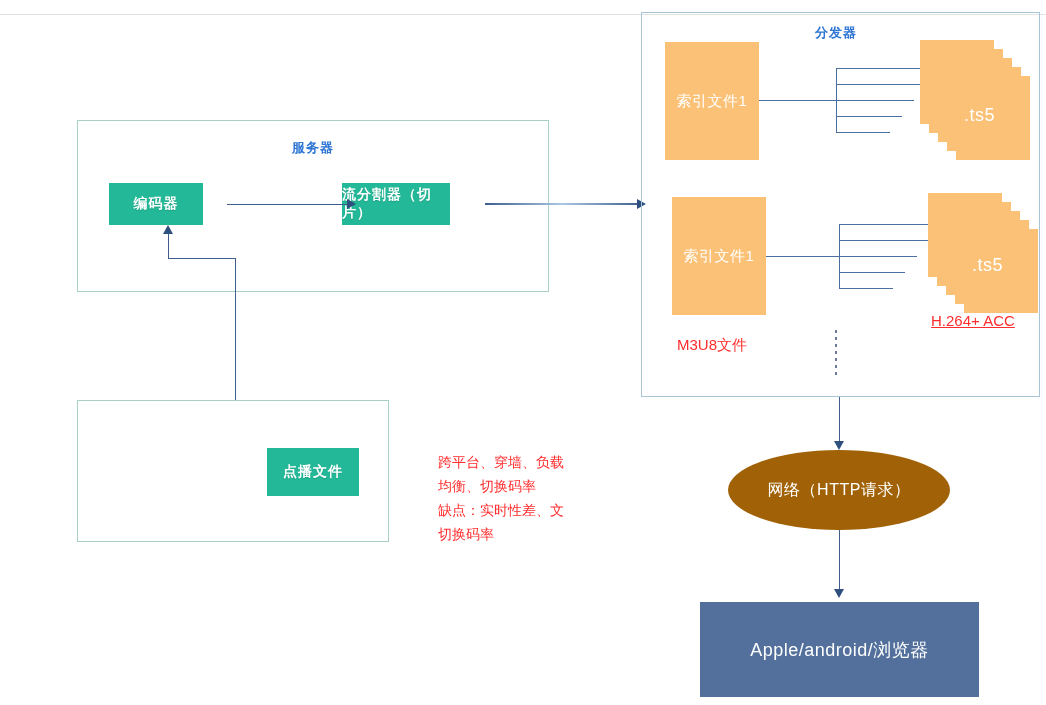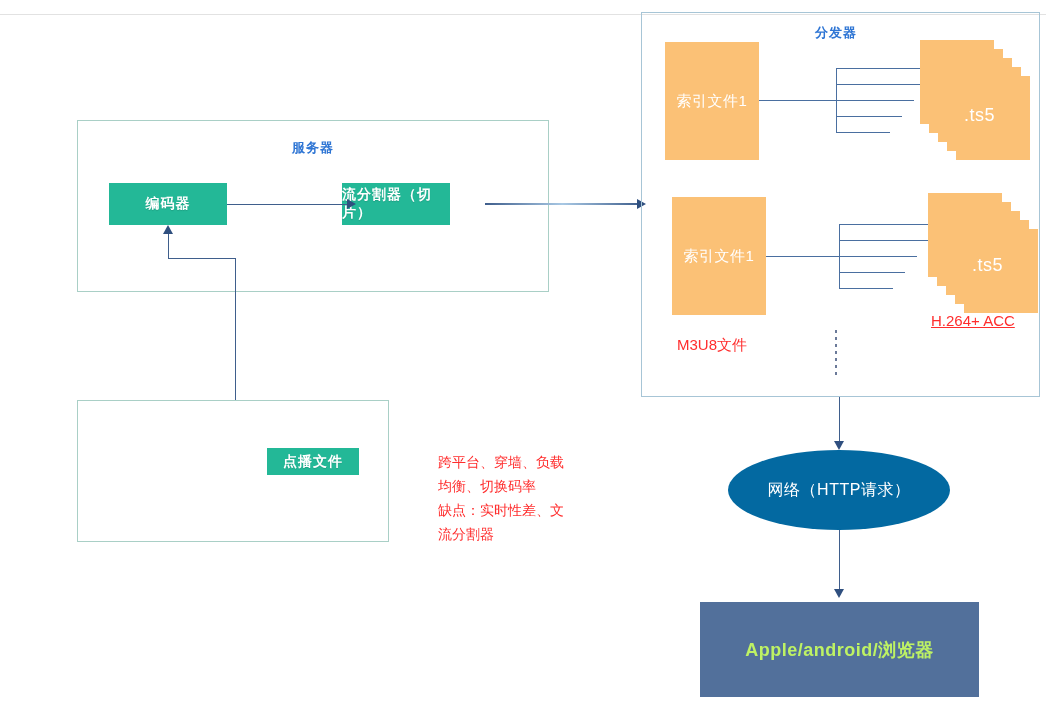--- a/index.html
+++ b/index.html
@@ -164,76 +164,76 @@
   .dots-vert {
     position: absolute;
     width: 2px;
     background-image: linear-gradient(to bottom, #6b7a99 50%, rgba(255,255,255,0) 0%);
     background-size: 2px 7px;
     background-repeat: repeat-y;
   }
 
   .ellipse {
     position: absolute;
-    background: #0369a1;
+    background: #a16207;
     border-radius: 50%;
     color: #ffffff;
     font-size: 16px;
     display: flex;
     align-items: center;
     justify-content: center;
     letter-spacing: 0.5px;
   }
 
   .slate-box {
     position: absolute;
     background: #52709b;
-    color: #bef264;
+    color: #ffffff;
     font-size: 18px;
-    font-weight: bold;
+    font-weight: normal;
     display: flex;
     align-items: center;
     justify-content: center;
     letter-spacing: 0.5px;
   }
 </style>
 </head>
 <body>
 
 <div id="canvas">
 
   <div class="top-rule"></div>
 
   <div class="group-box" style="left:77px; top:120px; width:472px; height:172px;"></div>
   <div class="group-title" style="left:292px; top:139px;">服务器</div>
 
-  <div class="green-box" style="left:109px; top:183px; width:118px; height:42px;">编码器</div>
+  <div class="green-box" style="left:109px; top:183px; width:94px; height:42px;">编码器</div>
 
   <div class="green-box" style="left:342px; top:183px; width:108px; height:42px; font-size:14px;">流分割器（切片）</div>
 
   <div class="line-h" style="left:227px; top:204px; width:121px;"></div>
   <div class="arrow-head arrow-right" style="left:347px; top:199px;"></div>
 
   <div class="grad-line" style="left:485px; top:203px; width:155px;"></div>
   <div class="arrow-head arrow-right" style="left:637px; top:199px;"></div>
 
   <div class="group-box" style="left:77px; top:400px; width:312px; height:142px;"></div>
 
 
-  <div class="green-box" style="left:267px; top:448px; width:92px; height:27px;">点播文件</div>
+  <div class="green-box" style="left:267px; top:448px; width:92px; height:48px;">点播文件</div>
 
   <div class="line-v" style="left:235px; top:258px; height:142px;"></div>
   <div class="line-h" style="left:168px; top:258px; width:68px;"></div>
   <div class="line-v" style="left:168px; top:233px; height:26px;"></div>
   <div class="arrow-head arrow-up" style="left:163px; top:225px;"></div>
 
   <div class="red-note" style="left:438px; top:450px;">跨平台、穿墙、负载
 均衡、切换码率</div>
   <div class="red-note" style="left:438px; top:498px;">缺点：实时性差、文
-流分割器</div>
+切换码率</div>
 
   <div class="group-box dist" style="left:641px; top:12px; width:399px; height:385px;"></div>
   <div class="group-title" style="left:815px; top:24px;">分发器</div>
 
   <div class="orange-box" style="left:665px; top:42px; width:94px; height:118px;">索引文件1</div>
 
   <div class="fan" style="left:759px; top:60px; width:125px; height:80px;">
     <div class="stem" style="left:0px; top:40px; width:78px;"></div>
     <div class="vbar" style="left:77px; top:8px; height:65px;"></div>
     <div class="branch" style="left:77px; top:8px;  width:102px;"></div>

